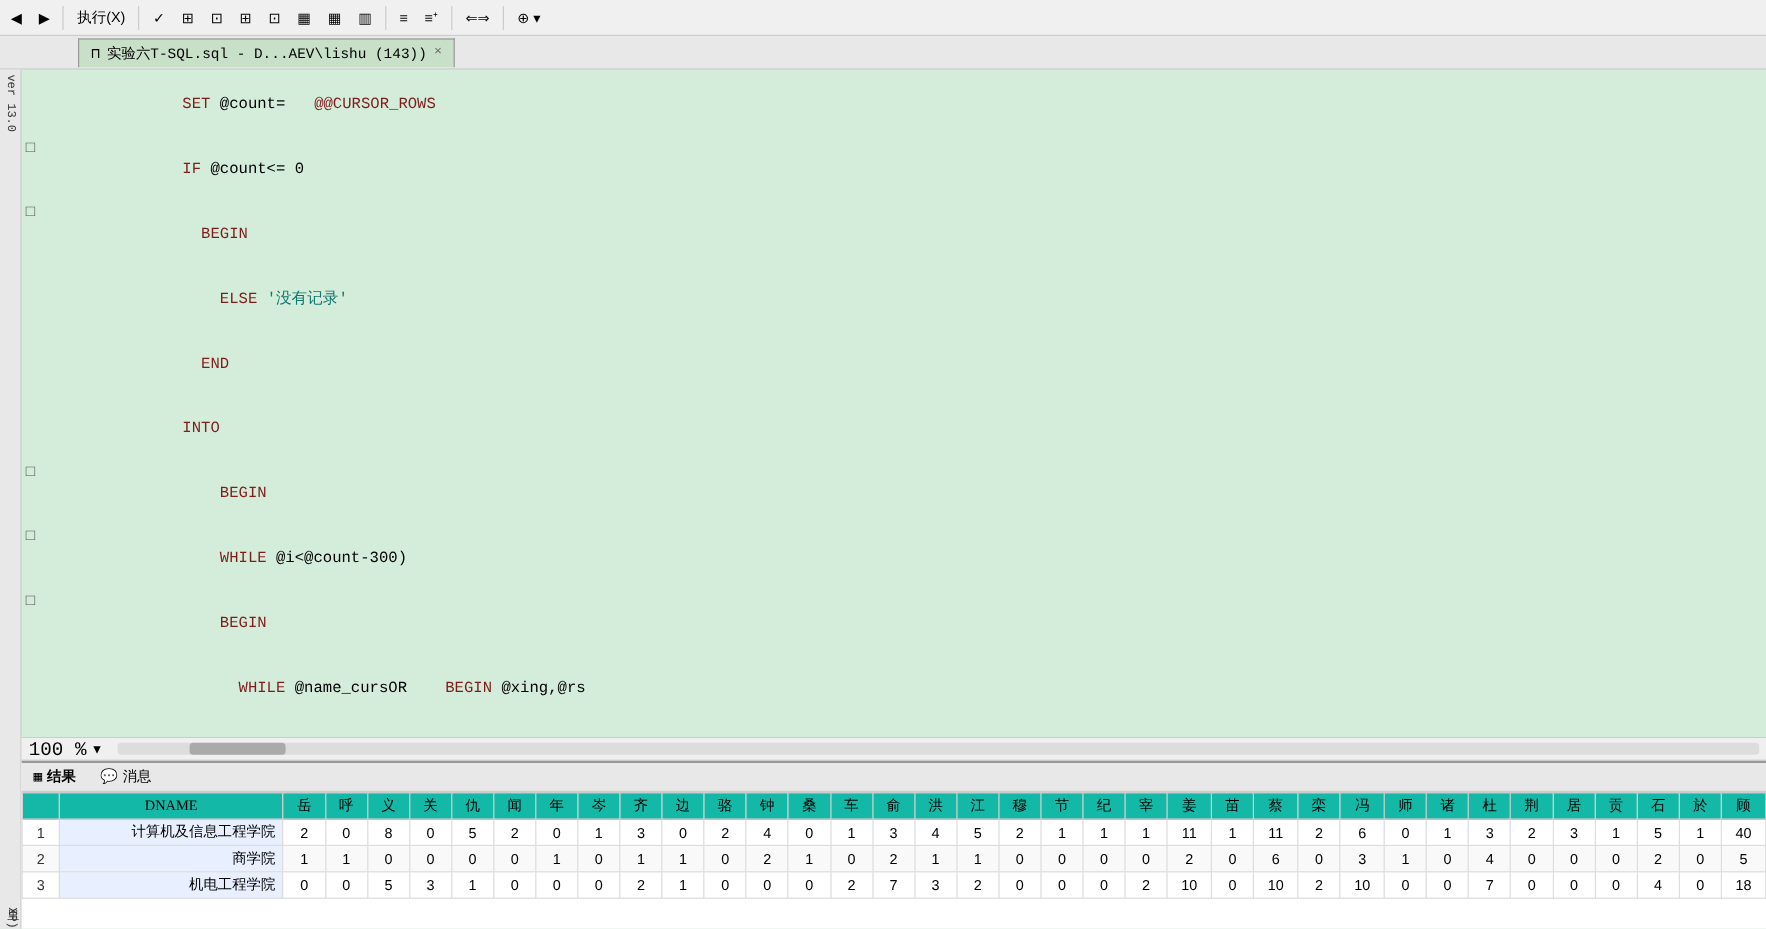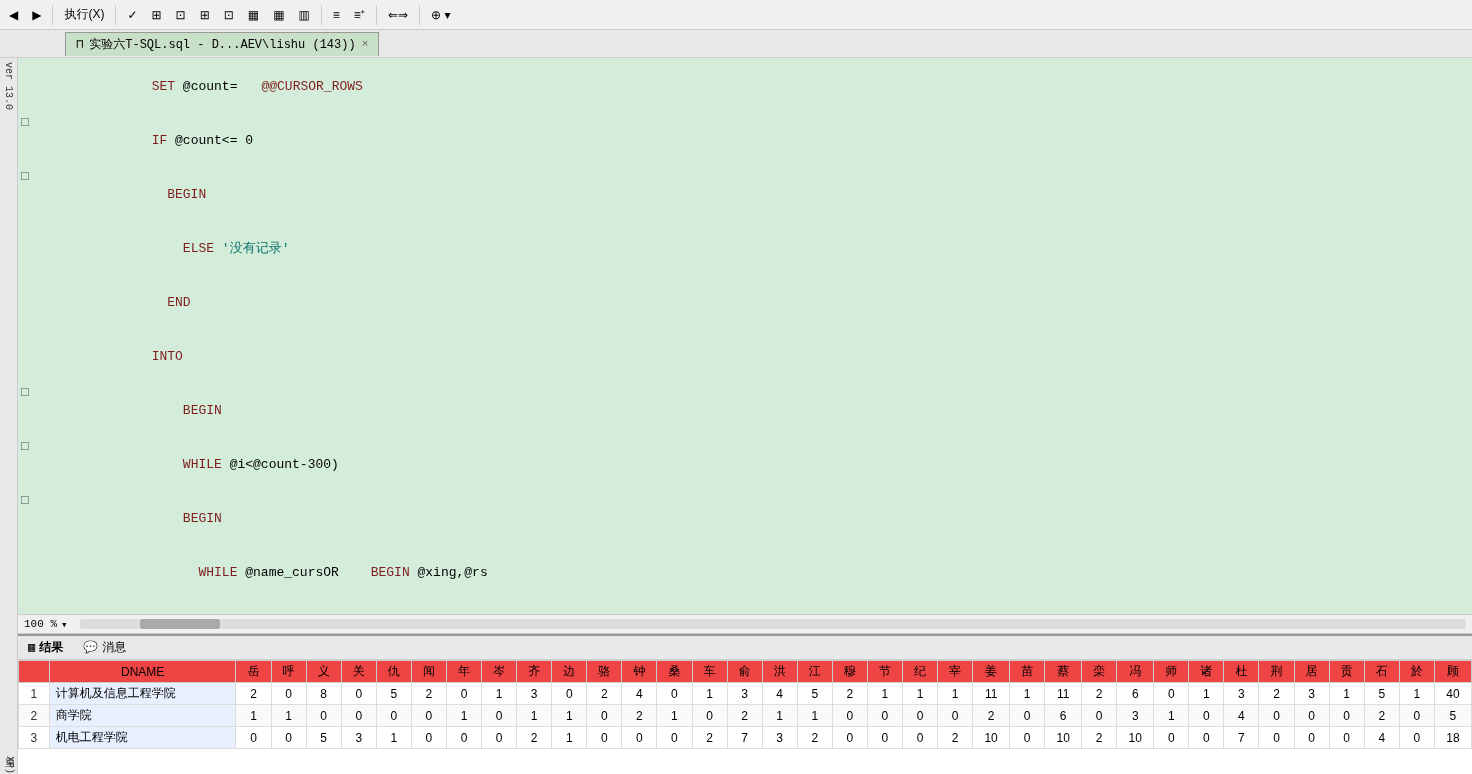--- a/index.html
+++ b/index.html
@@ -31,31 +31,31 @@
     .kw-red { color: #0f766e; }
     .kw-comment { color: #008000; }
     
     
     .results-panel { height: 140px; border-top: 2px solid #999; background: #fff; display: flex; flex-direction: column; }
     .results-tabs { background: #e8e8e8; border-bottom: 1px solid #ccc; display: flex; align-items: center; padding: 2px 4px; gap: 8px; height: 24px; }
     .results-tab { font-size: 12px; cursor: pointer; padding: 1px 6px; display: flex; align-items: center; gap: 4px; }
     .results-tab.active { font-weight: bold; }
     .results-table-container { flex: 1; overflow: auto; }
     .results-table { border-collapse: collapse; font-size: 12px; font-family: Arial, sans-serif; width: 100%; }
-    .results-table th { background: #ef4444; border: 1px solid #ccc; padding: 2px 6px; font-weight: normal; text-align: center; white-space: nowrap; min-width: 22px; }
+    .results-table th { background: #14b8a6; border: 1px solid #ccc; padding: 2px 6px; font-weight: normal; text-align: center; white-space: nowrap; min-width: 22px; font-family: Liberation Serif, serif; }
     .results-table td { border: 1px solid #ddd; padding: 2px 6px; text-align: center; white-space: nowrap; }
     .results-table td.row-num { color: #333; }
-    .results-table td.dname { text-align: left; background: #e8f0ff; }
+    .results-table td.dname { text-align: right; background: #e8f0ff; }
     .results-table tr:nth-child(even) { background: #f9f9f9; }
     
     
     .panel-left { width: 18px; background: #e8e8e8; border-right: 1px solid #ccc; display: flex; flex-direction: column; align-items: center; padding-top: 4px; }
     .panel-left span { font-size: 10px; color: #666; writing-mode: vertical-rl; }
     
-    .percent-bar { display: flex; align-items: center; gap: 4px; padding: 0 6px; font-size: 11px; }
+    .percent-bar { display: flex; align-items: flex-end; gap: 4px; padding: 0 6px; font-size: 16px; }
     
     .toolbar-sep { width: 1px; height: 20px; background: #ccc; margin: 0 2px; }
   </style>
 </head>
 <body>
 
 <div class="toolbar">
   <button class="toolbar-btn">◀</button>
   <button class="toolbar-btn">▶</button>
   <span class="toolbar-sep"></span>

